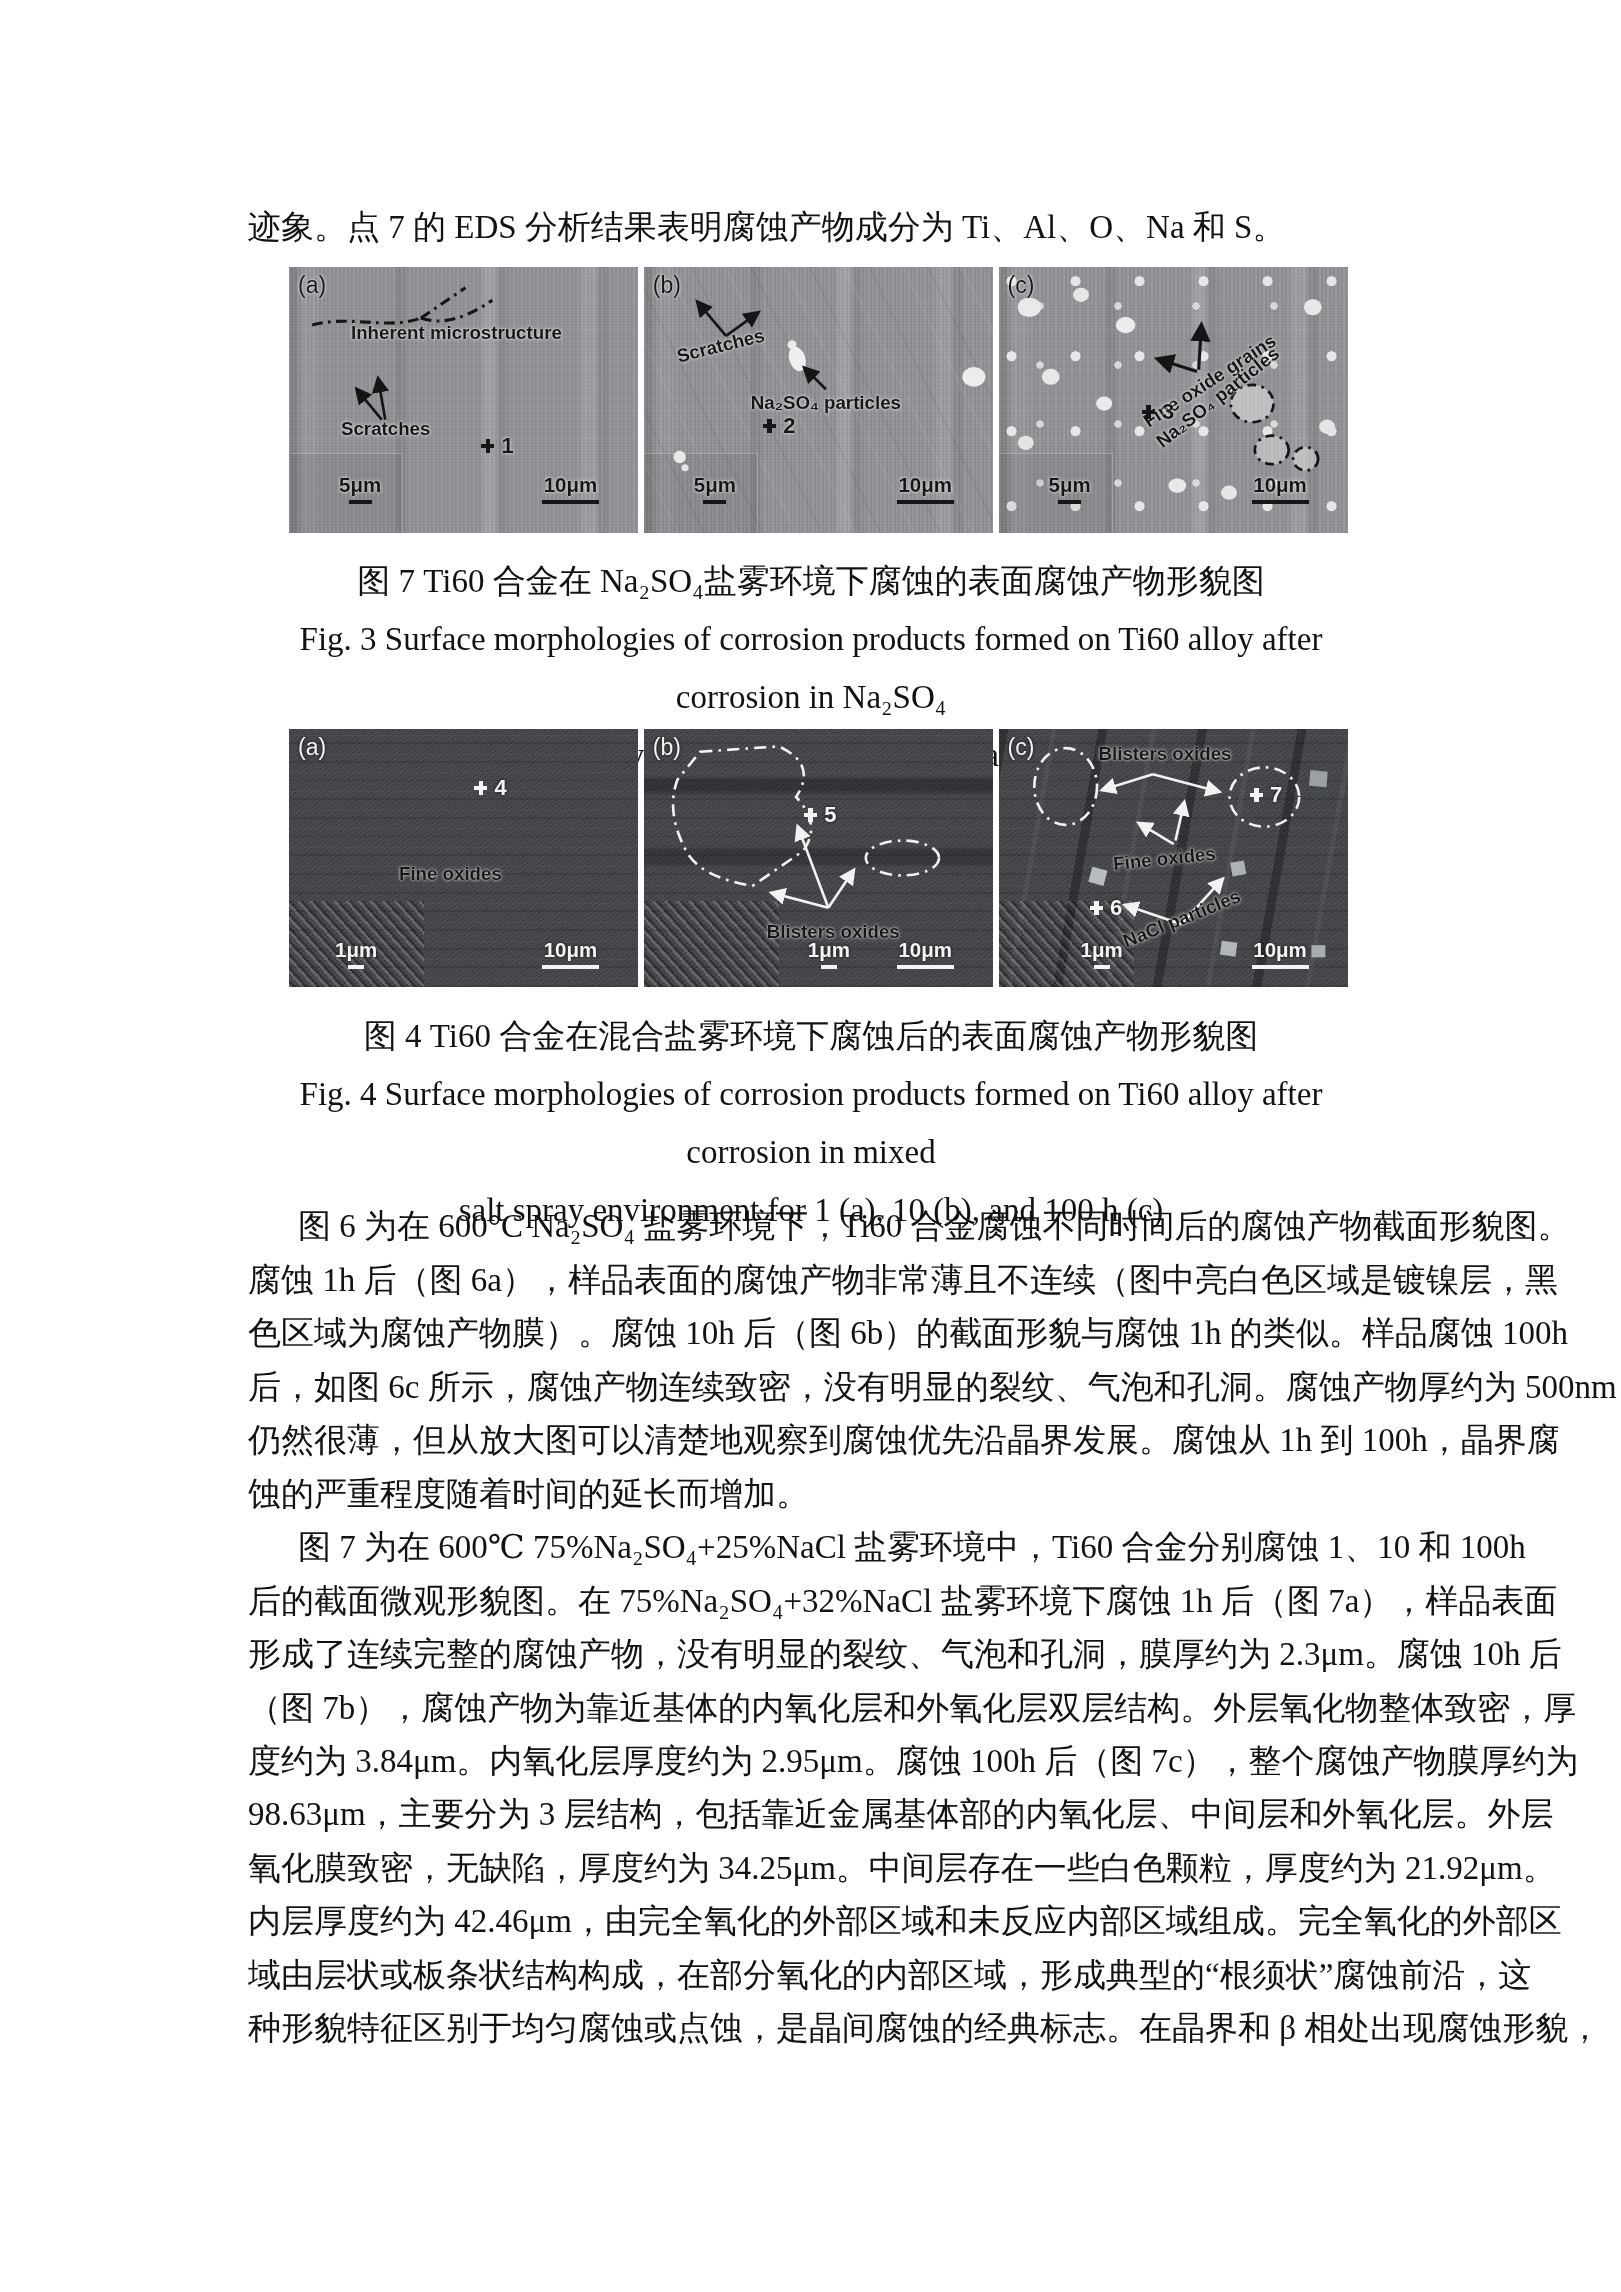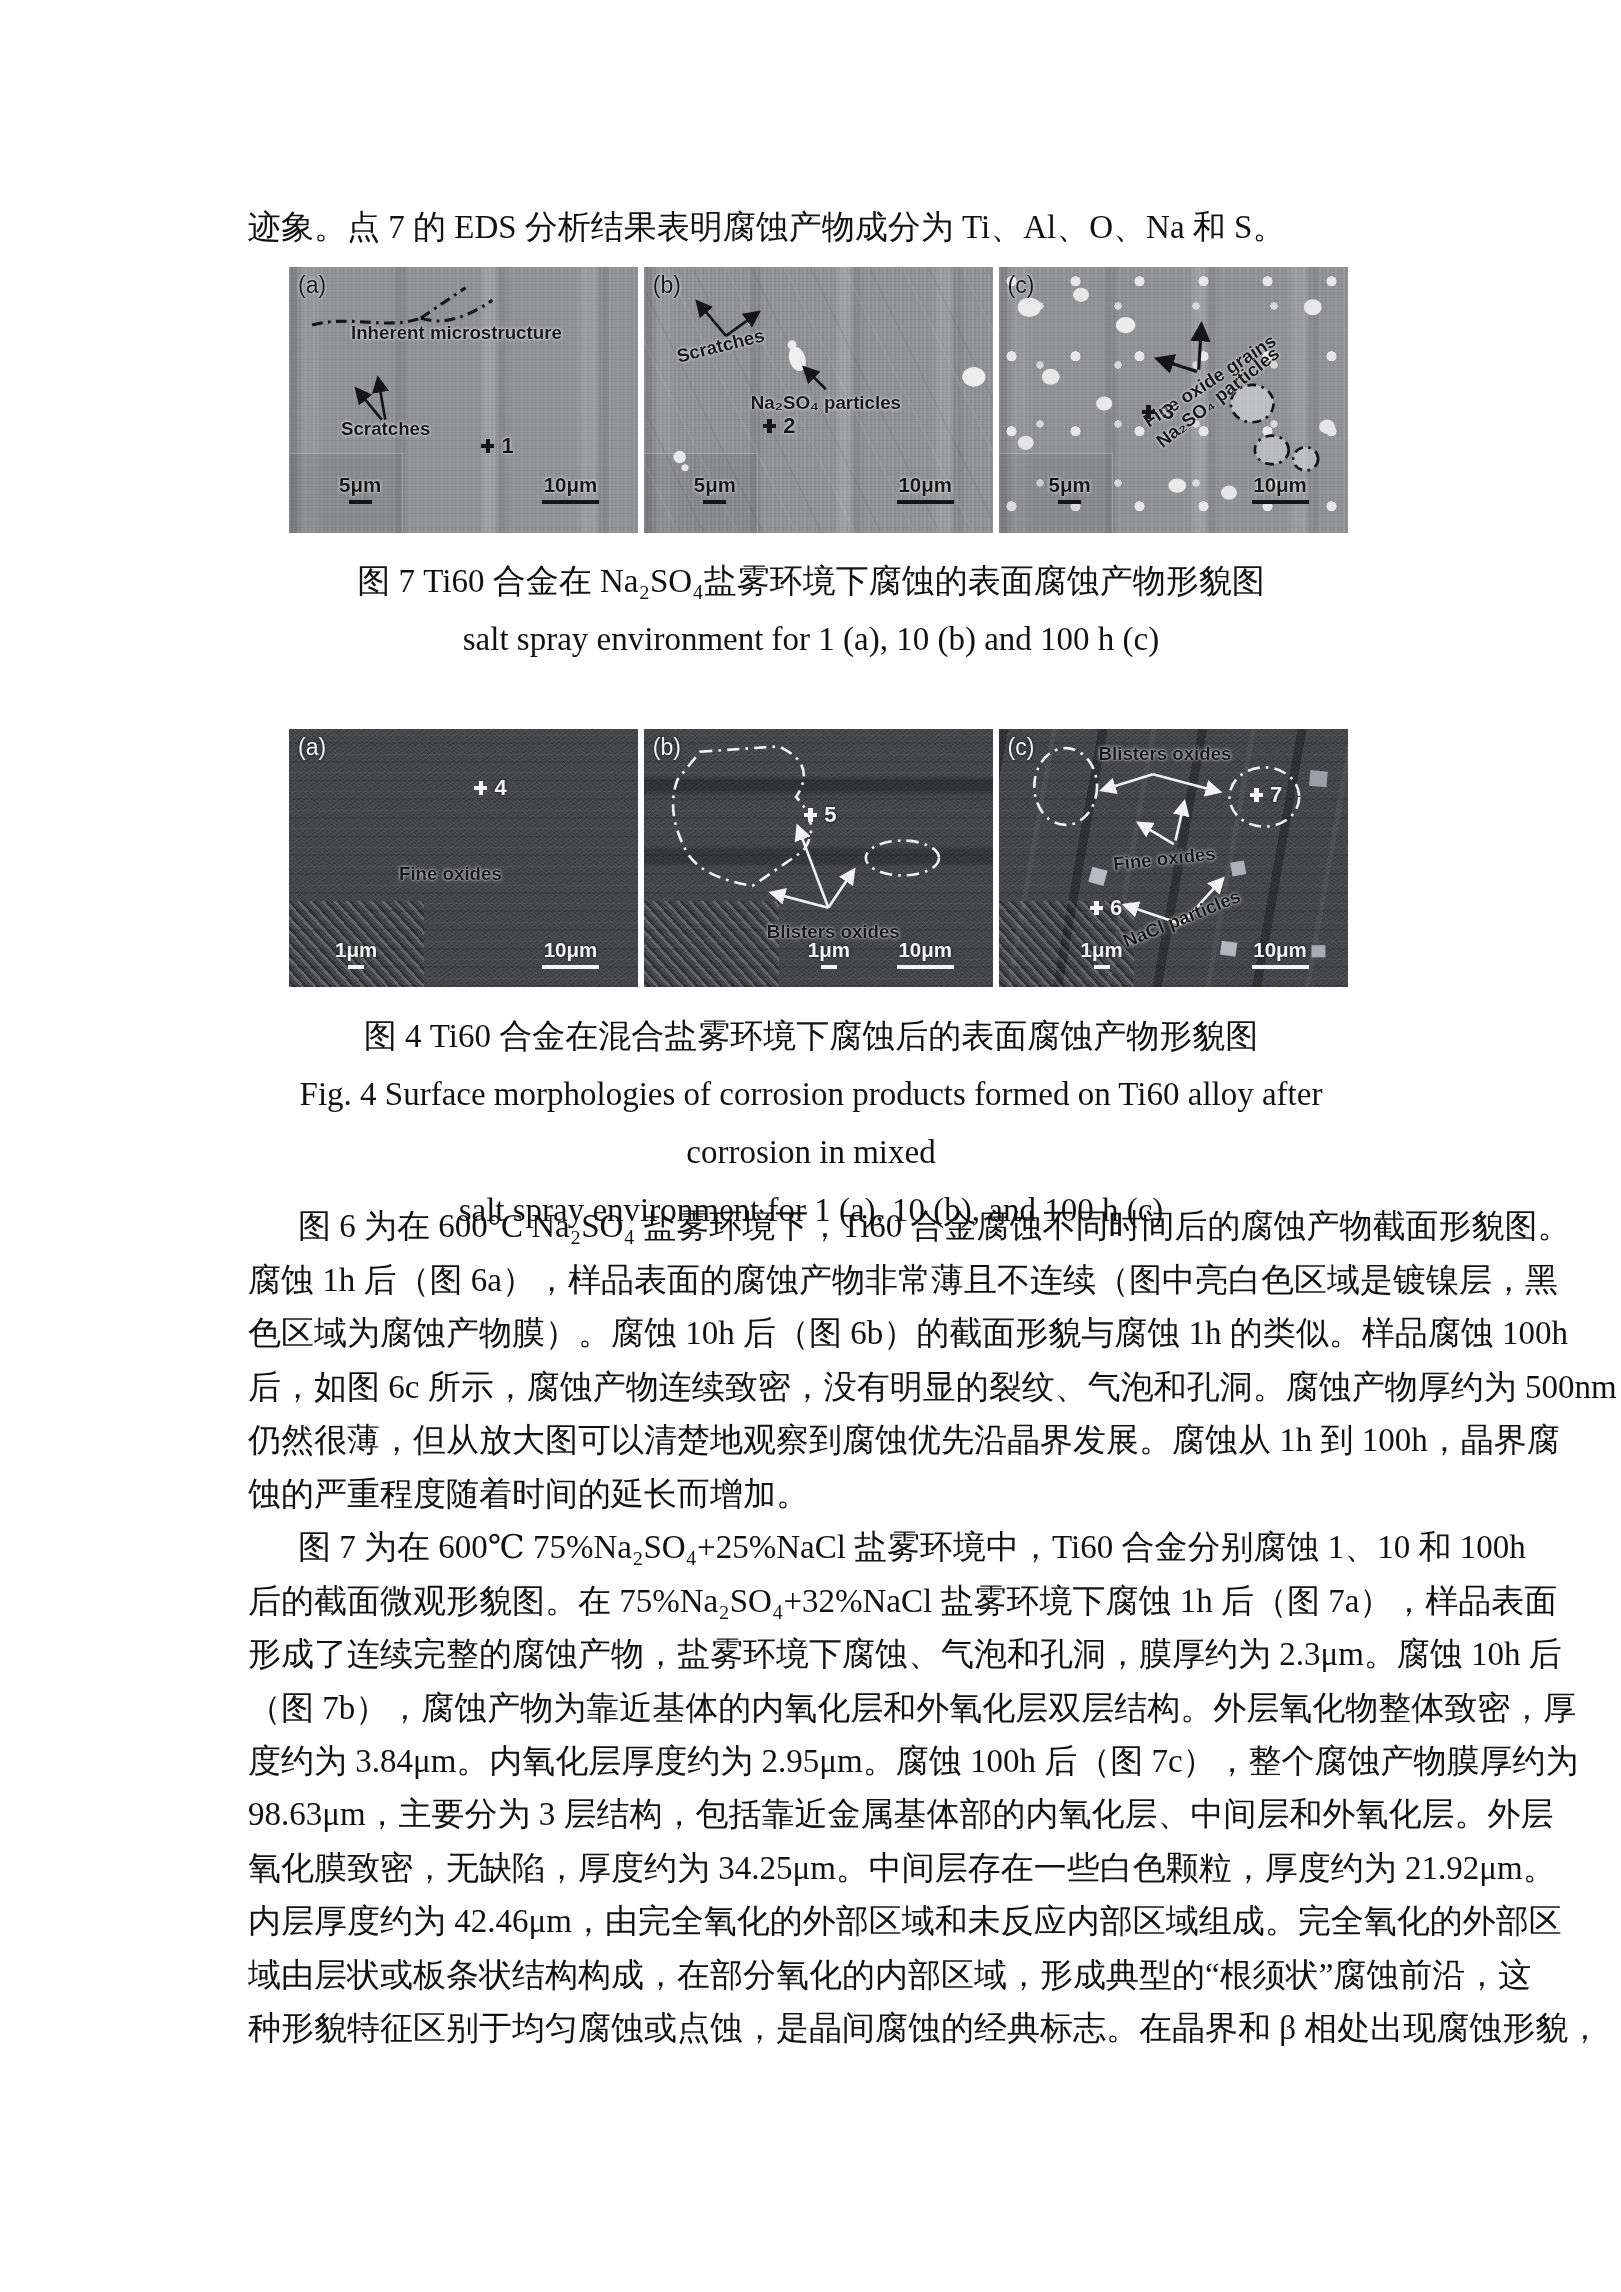--- a/index.html
+++ b/index.html
@@ -177,20 +177,21 @@
         </span>
       <span class="scale dark" style="left:253px;top:207px">
         <span class="txt">10μm</span>
           <span class="bar" style="width:57px"></span>
         </span>
     </div>
   </div>
 
   <div class="caption" style="top:552px">
     <div>图 7 Ti60 合金在 Na₂SO₄盐雾环境下腐蚀的表面腐蚀产物形貌图</div>
+    <div>Fig. 3 Surface morphologies of corrosion products formed on Ti60 alloy after corrosion in Na₂SO₄</div>
     <div>salt spray environment for 1 (a), 10 (b) and 100 h (c)</div>
   </div>
 
   <div class="strip" style="top:729px;height:258px">
 
     <div class="panel sem4">
       <div class="inset i4"></div>
       <span class="plabel light">(a)</span>
       <span class="mark light" style="left:185px;top:46px">
           <i class="plus"></i>
@@ -280,21 +281,21 @@
 
   <div class="bodyline just indent" style="top:1200px">图 6 为在 600°C Na₂SO₄ 盐雾环境下，Ti60 合金腐蚀不同时间后的腐蚀产物截面形貌图。</div>
   <div class="bodyline just" style="top:1254px">腐蚀 1h 后（图 6a），样品表面的腐蚀产物非常薄且不连续（图中亮白色区域是镀镍层，黑</div>
   <div class="bodyline just" style="top:1307px">色区域为腐蚀产物膜）。腐蚀 10h 后（图 6b）的截面形貌与腐蚀 1h 的类似。样品腐蚀 100h</div>
   <div class="bodyline just" style="top:1361px">后，如图 6c 所示，腐蚀产物连续致密，没有明显的裂纹、气泡和孔洞。腐蚀产物厚约为 500nm，</div>
   <div class="bodyline just" style="top:1414px">仍然很薄，但从放大图可以清楚地观察到腐蚀优先沿晶界发展。腐蚀从 1h 到 100h，晶界腐</div>
   <div class="bodyline" style="top:1468px">蚀的严重程度随着时间的延长而增加。</div>
 
   <div class="bodyline just indent" style="top:1521px">图 7 为在 600℃ 75%Na₂SO₄+25%NaCl 盐雾环境中，Ti60 合金分别腐蚀 1、10 和 100h</div>
   <div class="bodyline just" style="top:1575px">后的截面微观形貌图。在 75%Na₂SO₄+32%NaCl 盐雾环境下腐蚀 1h 后（图 7a），样品表面</div>
-  <div class="bodyline just" style="top:1628px">形成了连续完整的腐蚀产物，盐雾环境下腐蚀、气泡和孔洞，膜厚约为 2.3μm。腐蚀 10h 后</div>
+  <div class="bodyline just" style="top:1628px">形成了连续完整的腐蚀产物，没有明显的裂纹、气泡和孔洞，膜厚约为 2.3μm。腐蚀 10h 后</div>
   <div class="bodyline just" style="top:1682px">（图 7b），腐蚀产物为靠近基体的内氧化层和外氧化层双层结构。外层氧化物整体致密，厚</div>
   <div class="bodyline just" style="top:1735px">度约为 3.84μm。内氧化层厚度约为 2.95μm。腐蚀 100h 后（图 7c），整个腐蚀产物膜厚约为</div>
   <div class="bodyline just" style="top:1788px">98.63μm，主要分为 3 层结构，包括靠近金属基体部的内氧化层、中间层和外氧化层。外层</div>
   <div class="bodyline just" style="top:1842px">氧化膜致密，无缺陷，厚度约为 34.25μm。中间层存在一些白色颗粒，厚度约为 21.92μm。</div>
   <div class="bodyline just" style="top:1895px">内层厚度约为 42.46μm，由完全氧化的外部区域和未反应内部区域组成。完全氧化的外部区</div>
   <div class="bodyline just" style="top:1949px">域由层状或板条状结构构成，在部分氧化的内部区域，形成典型的“根须状”腐蚀前沿，这</div>
   <div class="bodyline just" style="top:2002px">种形貌特征区别于均匀腐蚀或点蚀，是晶间腐蚀的经典标志。在晶界和 β 相处出现腐蚀形貌，</div>
 
 </div>
 

